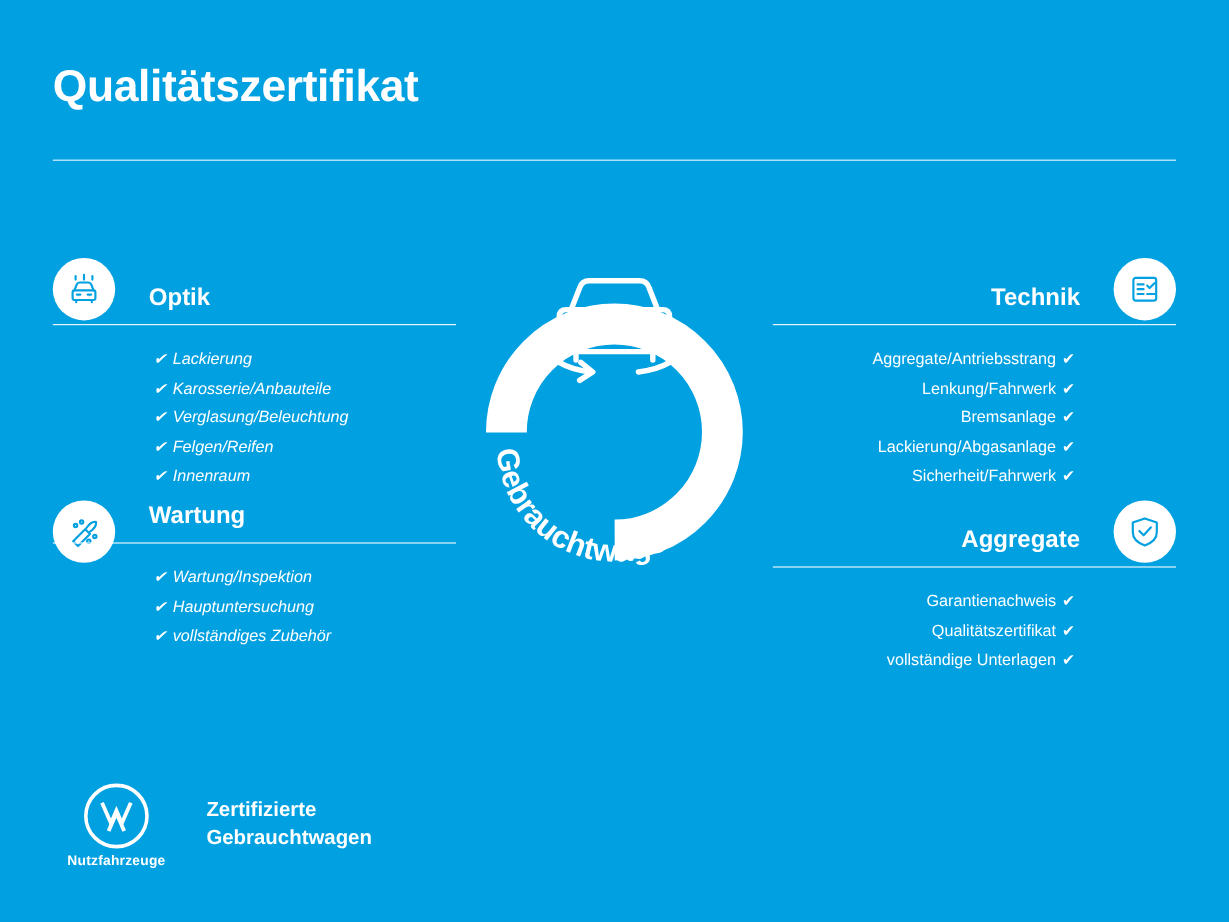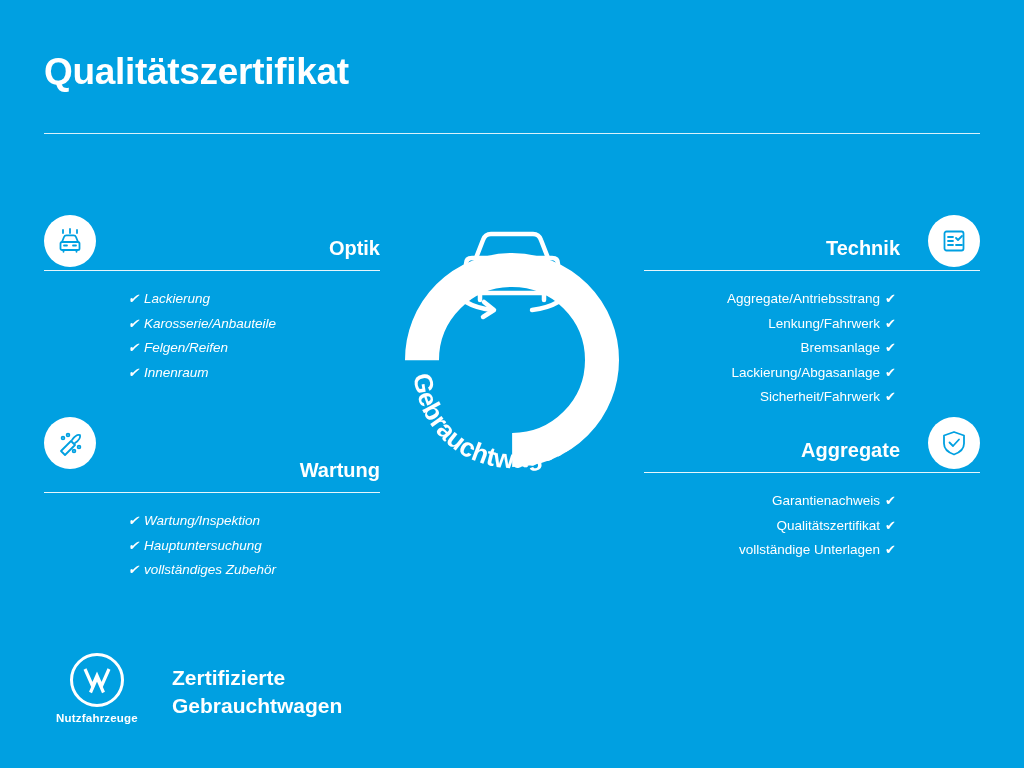--- a/index.html
+++ b/index.html
@@ -67,31 +67,31 @@
     margin-top: 16px;
   }
   .block-list li {
     font-size: 13.5px;
     line-height: 24.5px;
     white-space: nowrap;
   }
   .check { font-size: 13px; }
 
   
-  .left .block-head { text-align: right; padding-left: 80px; }
+  .left .block-head { text-align: left; padding-left: 80px; }
   .left .block-list { padding-left: 84px; font-style: italic; }
   .left .block-list li .check { margin-right: 5px; }
 
   
   .right .block-head { text-align: right; padding-right: 80px; }
   .right .block-list { padding-right: 84px; text-align: right; }
   .right .block-list li .check { margin-left: 5px; }
 
   #block-optik   { left: 44px;  top: 238px; width: 336px; }
-  #block-wartung { left: 44px;  top: 460px; width: 336px; }
+  #block-wartung { left: 44px;  top: 420px; width: 336px; }
   #block-technik { left: 644px; top: 238px; width: 336px; }
   #block-garantie{ left: 644px; top: 440px; width: 336px; }
 
   
   .badge {
     position: absolute;
     width: 52px; height: 52px;
     border-radius: 50%;
     background: #ffffff;
     display: flex;
@@ -110,21 +110,21 @@
   #vw-sub {
     text-align: center;
     font-size: 11.5px;
     font-weight: bold;
     margin-top: 4px;
     letter-spacing: 0.2px;
   }
   #footer-text {
     margin-left: 22px;
     margin-top: 12px;
-    font-size: 21px;
+    font-size: 17px;
     font-weight: bold;
     line-height: 1.35;
     white-space: pre-line;
   }
 </style>
 </head>
 <body>
 
 <div id="page-title">Qualitätszertifikat</div>
 <div id="title-rule"></div>
@@ -191,20 +191,21 @@
     <path d="M11.5 15.5 l3.5 3.5 l6 -6.5"></path>
   </svg>
 </div>
 
 <div class="block left" id="block-optik">
   <div class="block-head">Optik</div>
   <div class="block-rule"></div>
   <ul class="block-list">
     <li><span class="check">✔</span><span>Lackierung</span></li>
     <li><span class="check">✔</span><span>Karosserie/Anbauteile</span></li>
+    <li><span class="check">✔</span><span>Verglasung/Beleuchtung</span></li>
     <li><span class="check">✔</span><span>Felgen/Reifen</span></li>
     <li><span class="check">✔</span><span>Innenraum</span></li>
   </ul>
 </div>
 
 <div class="block left" id="block-wartung">
   <div class="block-head">Wartung</div>
   <div class="block-rule"></div>
   <ul class="block-list">
     <li><span class="check">✔</span><span>Wartung/Inspektion</span></li>

